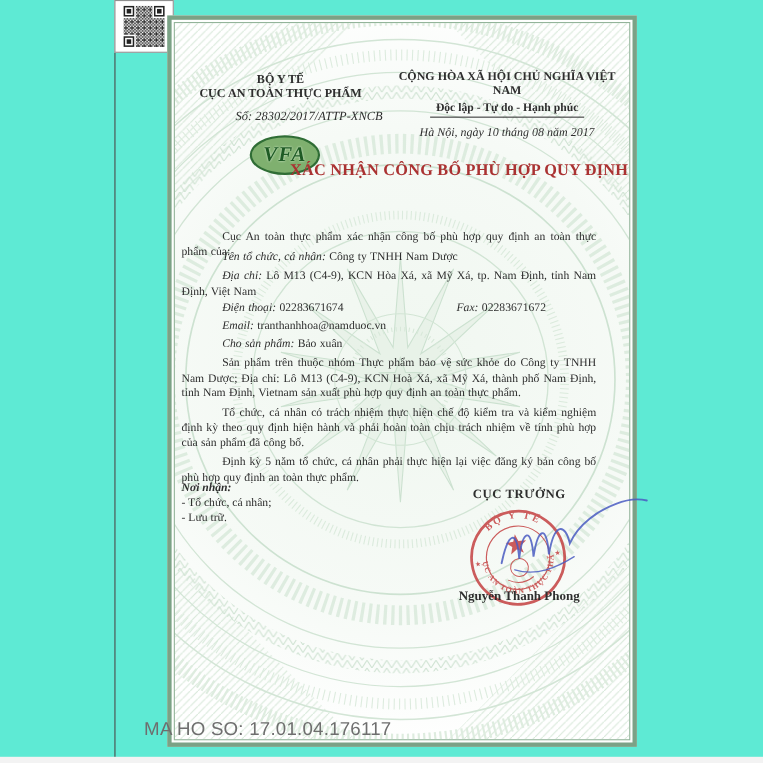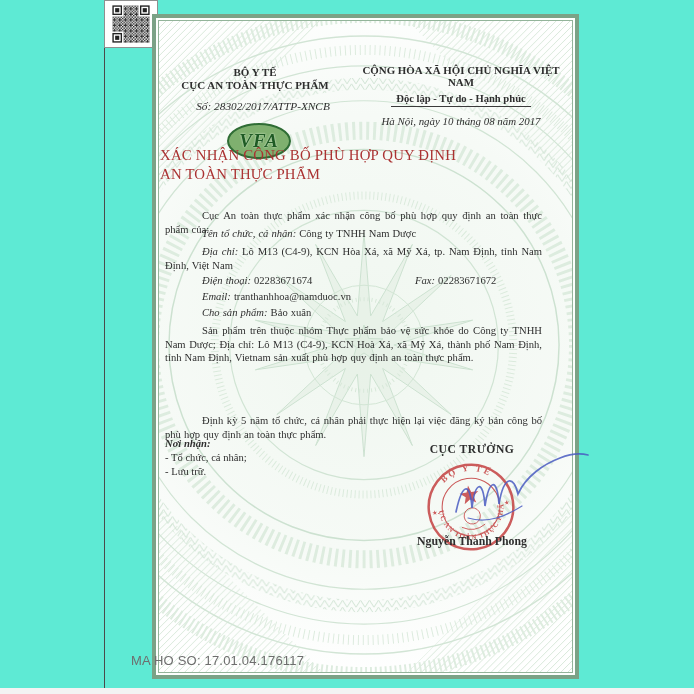--- a/index.html
+++ b/index.html
@@ -22,29 +22,29 @@
 
   
   .head-l{left:178px;top:66px;width:154px;text-align:center;font-weight:bold;
           font-size:11px;line-height:13px;z-index:3;}
   .vfa{left:227px;top:91px;width:64px;height:36px;border-radius:50%;
        background:#7fb06f;border:2px solid #2f6d35;box-sizing:border-box;z-index:2;
        display:flex;align-items:center;justify-content:center;
        color:#1e5b24;font-weight:bold;font-style:italic;font-size:19px;
        text-shadow:0 0 2px #eaf5e6;letter-spacing:1px;margin-top:32px;}
   .so-row{left:188px;top:100px;width:150px;text-align:center;font-style:italic;
-          font-size:11.3px;z-index:3;}
+          font-size:11.3px;z-index:3;padding-left:18px;}
   .head-r{left:352px;top:64px;width:218px;text-align:center;z-index:3;}
   .head-r .l1{font-weight:bold;font-size:10.9px;}
   .head-r .l2{display:inline-block;font-weight:bold;font-size:10.6px;margin-top:2px;
               padding:0 5px 2px 5px;border-bottom:1px solid #3a3a3a;}
   .head-r .dt{font-style:italic;font-size:10.9px;margin-top:8px;}
 
   
-  .title{left:160px;top:146px;width:411px;text-align:left;font-weight:normal;
+  .title{left:160px;top:146px;width:411px;text-align:right;font-weight:bold;
          color:#aa3232;font-size:14.8px;line-height:18.5px;letter-spacing:.2px;z-index:3;}
 
   
   .bt{left:165px;width:377px;font-size:10.6px;line-height:13.6px;text-align:justify;
       word-spacing:.4px;z-index:3;}
   .ind{text-indent:37px;}
   .lbl{font-style:italic;}
   .b-intro{top:209px;}
   .b-org{top:227px;}
   .b-addr{top:245px;}
@@ -61,21 +61,21 @@
   .noinhan .h{font-weight:bold;font-style:italic;}
   .cuctruong{left:402px;top:443px;width:140px;text-align:center;font-weight:bold;
              font-size:11.6px;letter-spacing:.5px;z-index:3;}
   .stamp{left:426px;top:462px;width:90px;height:90px;transform:rotate(-8deg);
          opacity:.88;z-index:4;}
   .sig{left:448px;top:446px;width:145px;height:92px;z-index:5;}
   .signer{left:397px;top:534px;width:150px;text-align:center;font-weight:bold;
           font-size:11.8px;z-index:6;}
 
   .file-code{left:131px;top:653px;font-family:"Liberation Sans",sans-serif;
-             font-size:13px;color:#6e6e6e;letter-spacing:.2px;z-index:7;}
+             font-size:17px;color:#6e6e6e;letter-spacing:.2px;z-index:7;}
 </style>
 </head>
 <body>
 
 <div class="page">
 
   <div class="abs edge-line"></div>
 
   <div class="abs qr-box">
     <svg width="40" height="40" viewBox="0 0 29 29">
@@ -163,21 +163,20 @@
   </div>
 
   <div class="abs head-r">
     <div class="l1">CỘNG HÒA XÃ HỘI CHỦ NGHĨA VIỆT NAM</div>
     <div><span class="l2">Độc lập - Tự do - Hạnh phúc</span></div>
     <div class="dt">Hà Nội, ngày 10 tháng 08 năm 2017</div>
   </div>
 
   <div class="abs title">
     <div>XÁC NHẬN CÔNG BỐ PHÙ HỢP QUY ĐỊNH</div>
-    <div>AN TOÀN THỰC PHẨM</div>
   </div>
 
   <div class="abs bt ind b-intro">Cục An toàn thực phẩm xác nhận công bố phù hợp quy định an toàn thực phẩm của:</div>
 
   <div class="abs bt ind b-org">
     <span class="lbl">Tên tổ chức, cá nhân:</span>
     <span>Công ty TNHH Nam Dược</span>
   </div>
 
   <div class="abs bt ind b-addr">
@@ -200,20 +199,21 @@
     <span class="lbl">Email:</span>
     <span>tranthanhhoa@namduoc.vn</span>
   </div>
 
   <div class="abs bt ind b-product">
     <span class="lbl">Cho sản phẩm:</span>
     <span>Bảo xuân</span>
   </div>
 
   <div class="abs bt ind b-para1">Sản phẩm trên thuộc nhóm Thực phẩm bảo vệ sức khỏe do Công ty TNHH Nam Dược; Địa chỉ: Lô M13 (C4-9), KCN Hoà Xá, xã Mỹ Xá, thành phố Nam Định, tỉnh Nam Định, Vietnam sản xuất phù hợp quy định an toàn thực phẩm.</div>
+  <div class="abs bt ind b-para2">Tổ chức, cá nhân có trách nhiệm thực hiện chế độ kiểm tra và kiểm nghiệm định kỳ theo quy định hiện hành và phải hoàn toàn chịu trách nhiệm về tính phù hợp của sản phẩm đã công bố.</div>
   <div class="abs bt ind b-para3">Định kỳ 5 năm tổ chức, cá nhân phải thực hiện lại việc đăng ký bản công bố phù hợp quy định an toàn thực phẩm.</div>
 
   <div class="abs noinhan">
     <div class="h">Nơi nhận:</div>
     <div>- Tổ chức, cá nhân;</div>
     <div>- Lưu trữ.</div>
   </div>
 
   <div class="abs cuctruong">CỤC TRƯỞNG</div>
 

